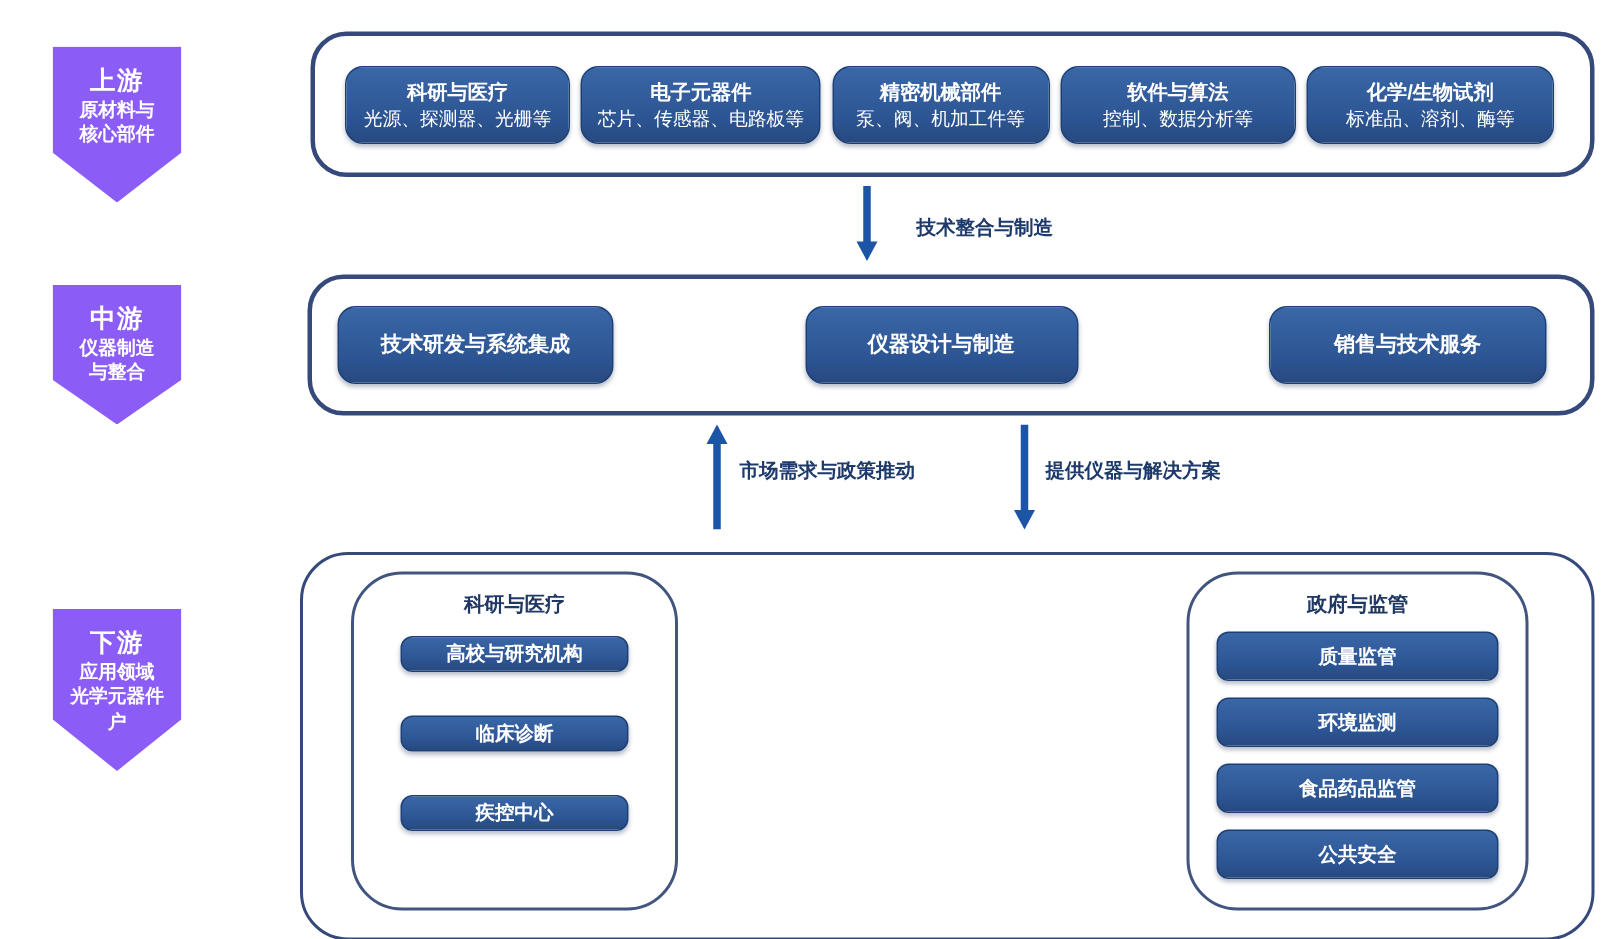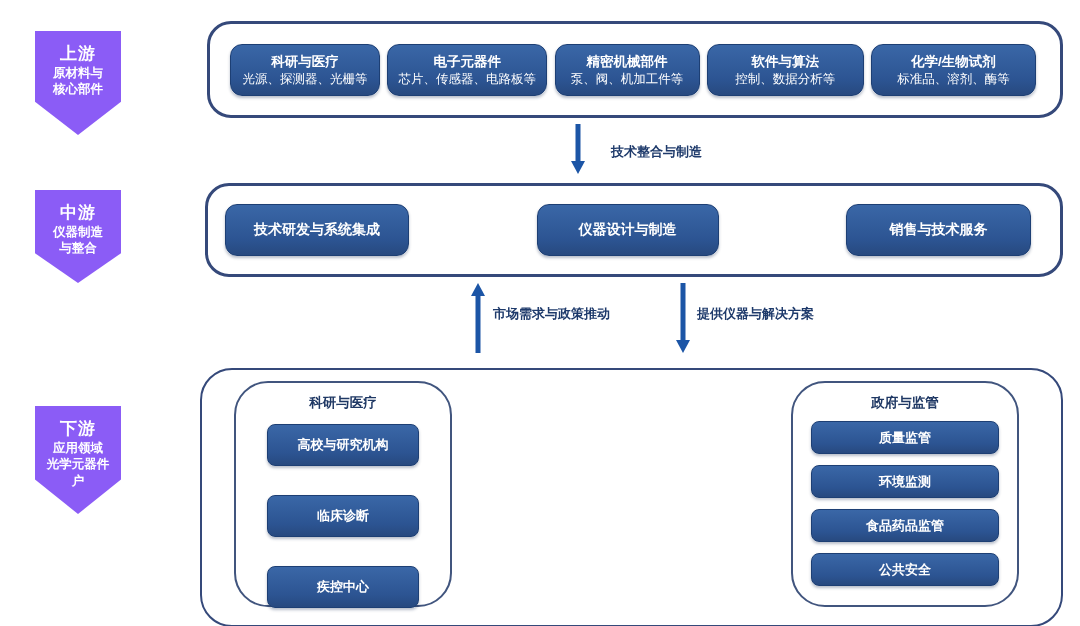--- a/index.html
+++ b/index.html
@@ -50,21 +50,21 @@
     border: 2px solid #41557e; border-radius: 34px; height: 226px;
     display: flex; flex-direction: column; background: #ffffff;
   }
   .group-title { text-align: center; margin-top: 11px; font-size: 13.5px;
                  font-weight: 700; color: #1f3864; }
   .group-items { display: flex; flex-direction: column; }
   .items-3 { gap: 29px; padding: 12px 31px 0 31px; }
   .items-4 { gap: 11px; padding: 9px 18px 0 18px; }
   .itembox { border-radius: 8px; font-size: 13px; font-weight: 700;
              align-items: center; }
-  .items-3 .itembox { height: 42px; }
+  .items-3 .itembox { height: 24px; }
   .items-4 .itembox { height: 33px; }
 
   
   .flow-label { position: absolute; font-size: 13px; font-weight: 700;
                 color: #1e3a6b; white-space: nowrap; }
   .arrow { position: absolute; }
 
   .g1 { width: 218px; }
   .g2 { width: 228px; }
   .g3 { width: 228px; }

